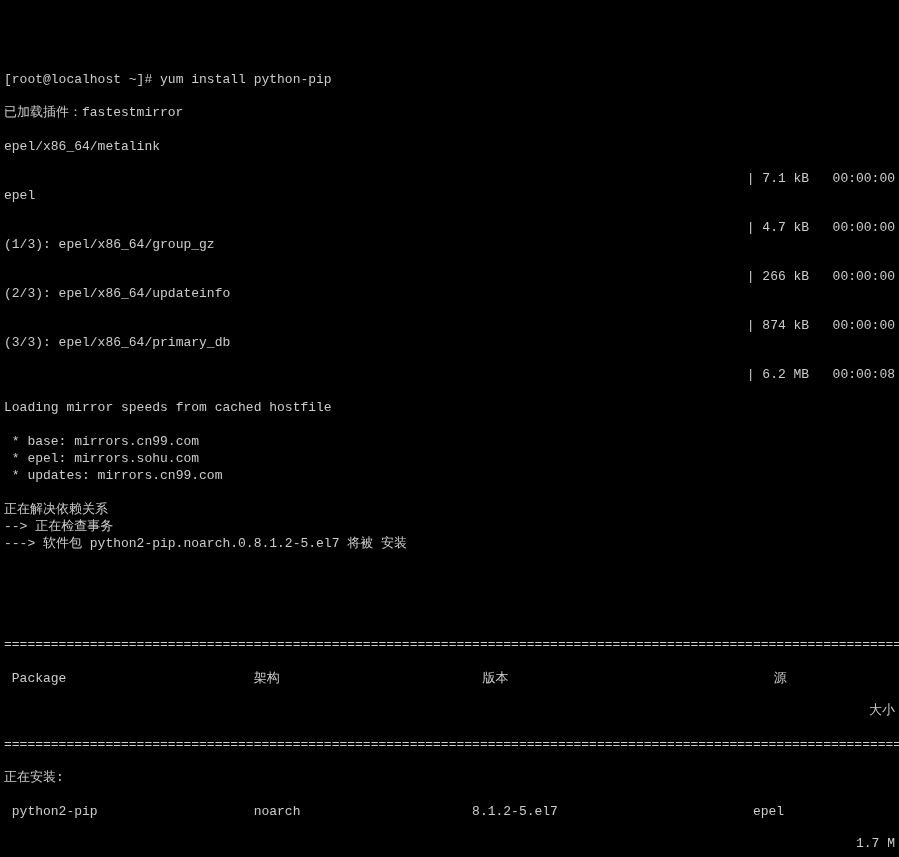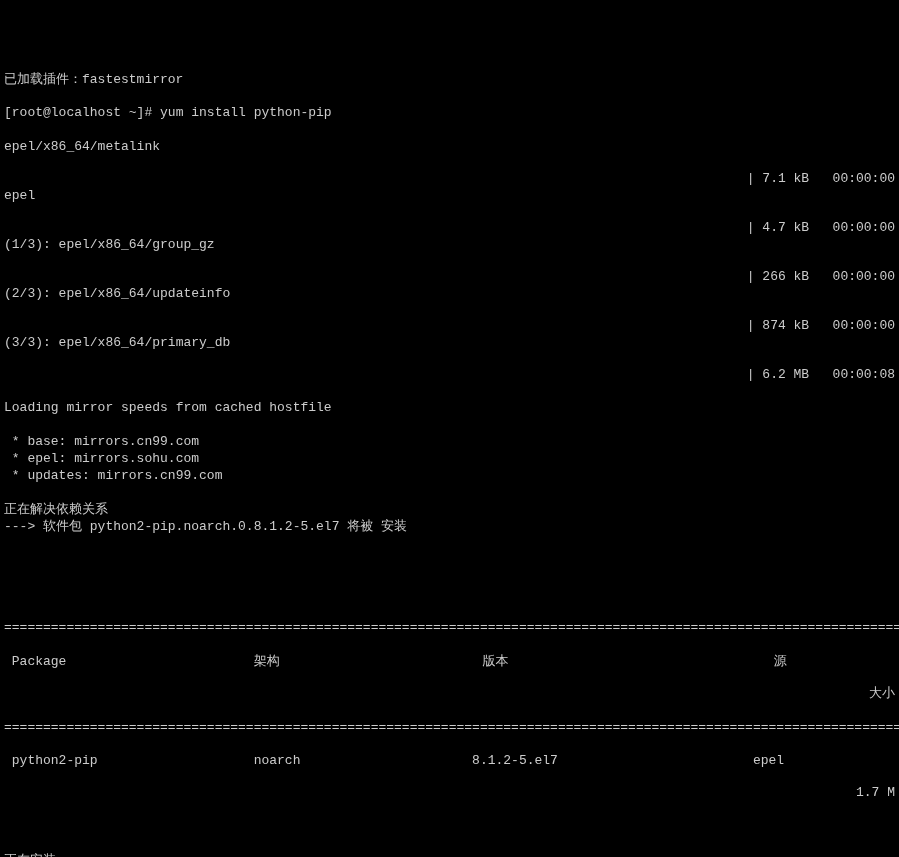--- a/index.html
+++ b/index.html
@@ -17,31 +17,32 @@
   .line { display: flex; gap: 44px; }
   .left { flex: 1; }
   .right { text-align: right; white-space: pre; margin-top: 32px; }
   .dbl { color:#ccc; }
 </style>
 </head>
 <body>
 
 
 <div>
+<div>[root@localhost ~]# yum install python-pip</div>
 <div>已加载插件：fastestmirror</div>
-<div>[root@localhost ~]# yum install python-pip</div>
 <div id="repos"><div class="line"><span class="left">epel/x86_64/metalink</span><span class="right">| 7.1 kB   00:00:00</span></div><div class="line"><span class="left">epel</span><span class="right">| 4.7 kB   00:00:00</span></div><div class="line"><span class="left">(1/3): epel/x86_64/group_gz</span><span class="right">| 266 kB   00:00:00</span></div><div class="line"><span class="left">(2/3): epel/x86_64/updateinfo</span><span class="right">| 874 kB   00:00:00</span></div><div class="line"><span class="left">(3/3): epel/x86_64/primary_db</span><span class="right">| 6.2 MB   00:00:08</span></div></div>
 <div>Loading mirror speeds from cached hostfile</div>
 <div id="mirrors"><div> * base: mirrors.cn99.com</div><div> * epel: mirrors.sohu.com</div><div> * updates: mirrors.cn99.com</div></div>
-<div id="deps"><div>正在解决依赖关系</div><div>---&gt; 软件包 python2-pip.noarch.0.8.1.2-5.el7 将被 安装</div></div>
+<div id="deps"><div>正在解决依赖关系</div><div>--&gt; 正在检查事务</div><div>---&gt; 软件包 python2-pip.noarch.0.8.1.2-5.el7 将被 安装</div></div>
 <div> </div>
 <div> </div>
 <div class="dbl" id="dbl1">======================================================================================================================</div>
 <div class="line"><span class="left" id="hdr"> Package                        架构                          版本                                  源</span><span class="right">大小</span></div>
 <div class="dbl" id="dbl2">======================================================================================================================</div>
+<div>正在安装:</div>
 <div class="line"><span class="left" id="row"> python2-pip                    noarch                      8.1.2-5.el7                         epel</span><span class="right">1.7 M</span></div>
 <div> </div>
 <div>正在安装</div>
 <div class="dbl" id="dbl3">======================================================================================================================</div>
 <div>安装  1 软件包</div>
 <div> </div>
 
 
 
 

